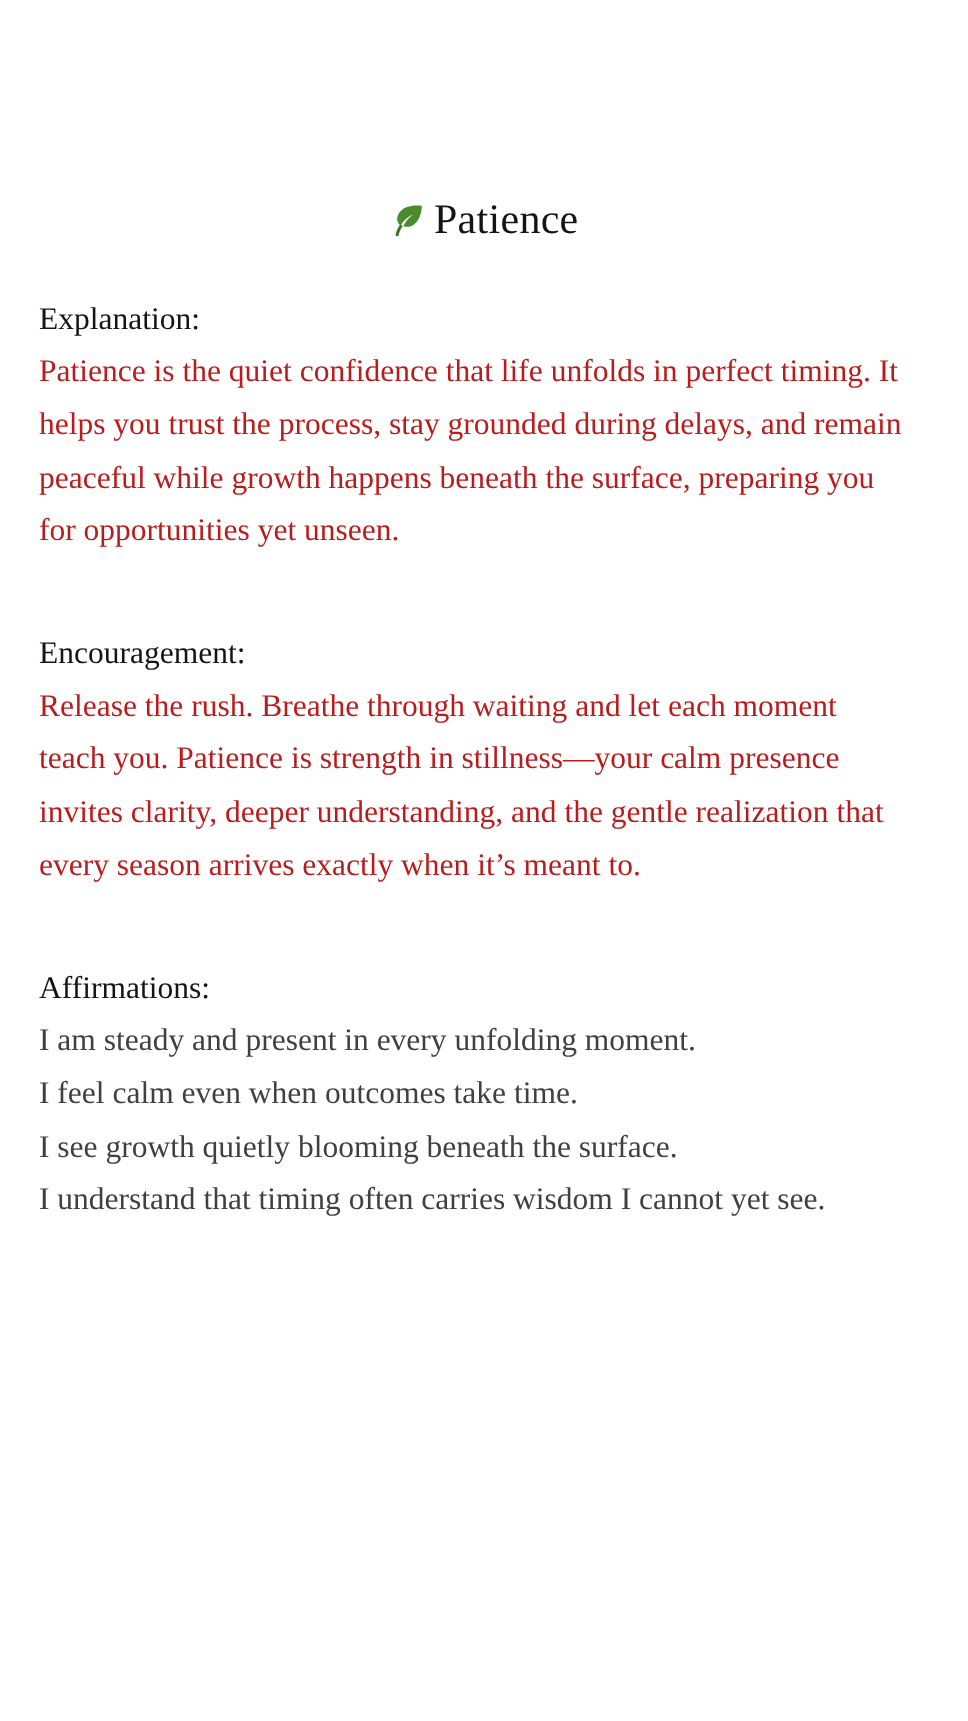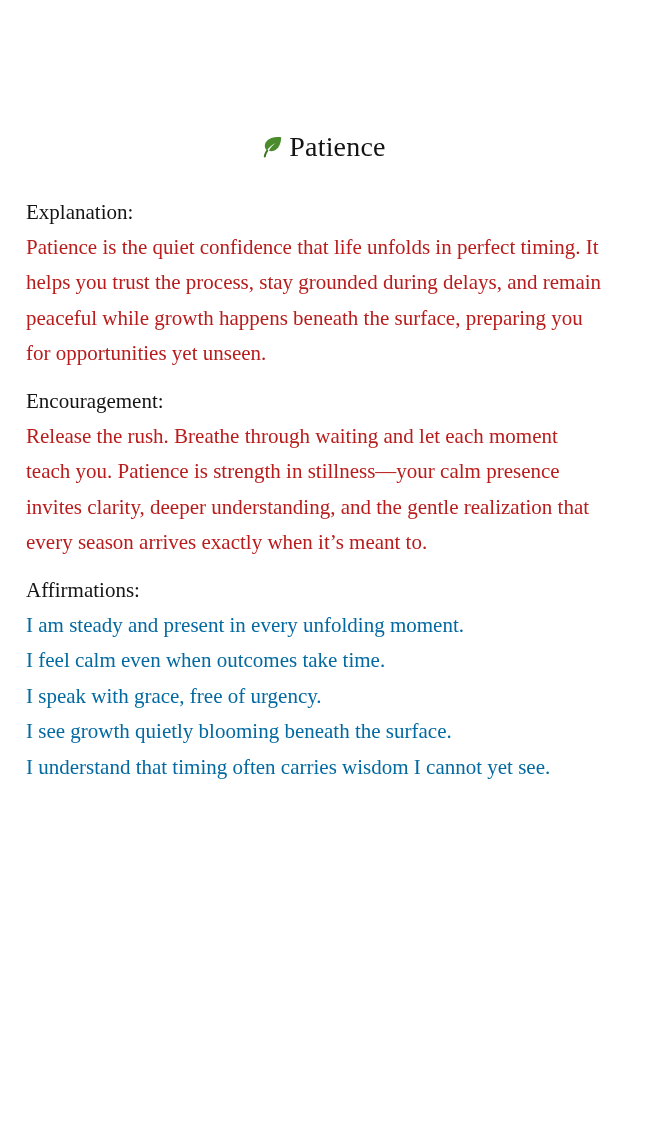--- a/index.html
+++ b/index.html
@@ -37,21 +37,21 @@
     line-height: 0;
   }
   .doc-title {
     font-size: 28px;
     font-weight: 400;
     letter-spacing: 0.2px;
     color: #141414;
     line-height: 1.1;
   }
   .section {
-    margin-top: 12px;
+    margin-top: 46px;
   }
   .section.first {
     margin-top: 24px;
   }
   .section-label {
     font-size: 21px;
     line-height: 35px;
     color: #141414;
   }
   .section-body {
@@ -61,21 +61,21 @@
     max-width: 580px;
   }
   .aff-list {
     list-style: none;
     margin: 0;
     padding: 0;
   }
   .aff-list li {
     font-size: 21px;
     line-height: 35.5px;
-    color: #0369a1;
+    color: #404040;
     max-width: 580px;
   }
 </style>
 </head>
 <body>
 
 <div class="page">
 
   <div class="title-row">
     <span class="leaf-icon">
@@ -95,19 +95,18 @@
   <div class="section">
     <div class="section-label">Encouragement:</div>
     <div class="section-body">Release the rush. Breathe through waiting and let each moment teach you. Patience is strength in stillness—your calm presence invites clarity, deeper understanding, and the gentle realization that every season arrives exactly when it’s meant to.</div>
   </div>
 
   <div class="section">
     <div class="section-label">Affirmations:</div>
     <ul class="aff-list">
       <li>I am steady and present in every unfolding moment.</li>
       <li>I feel calm even when outcomes take time.</li>
-      <li>I speak with grace, free of urgency.</li>
       <li>I see growth quietly blooming beneath the surface.</li>
       <li>I understand that timing often carries wisdom I cannot yet see.</li>
     </ul>
   </div>
 
 </div>
 
 </body></html>

